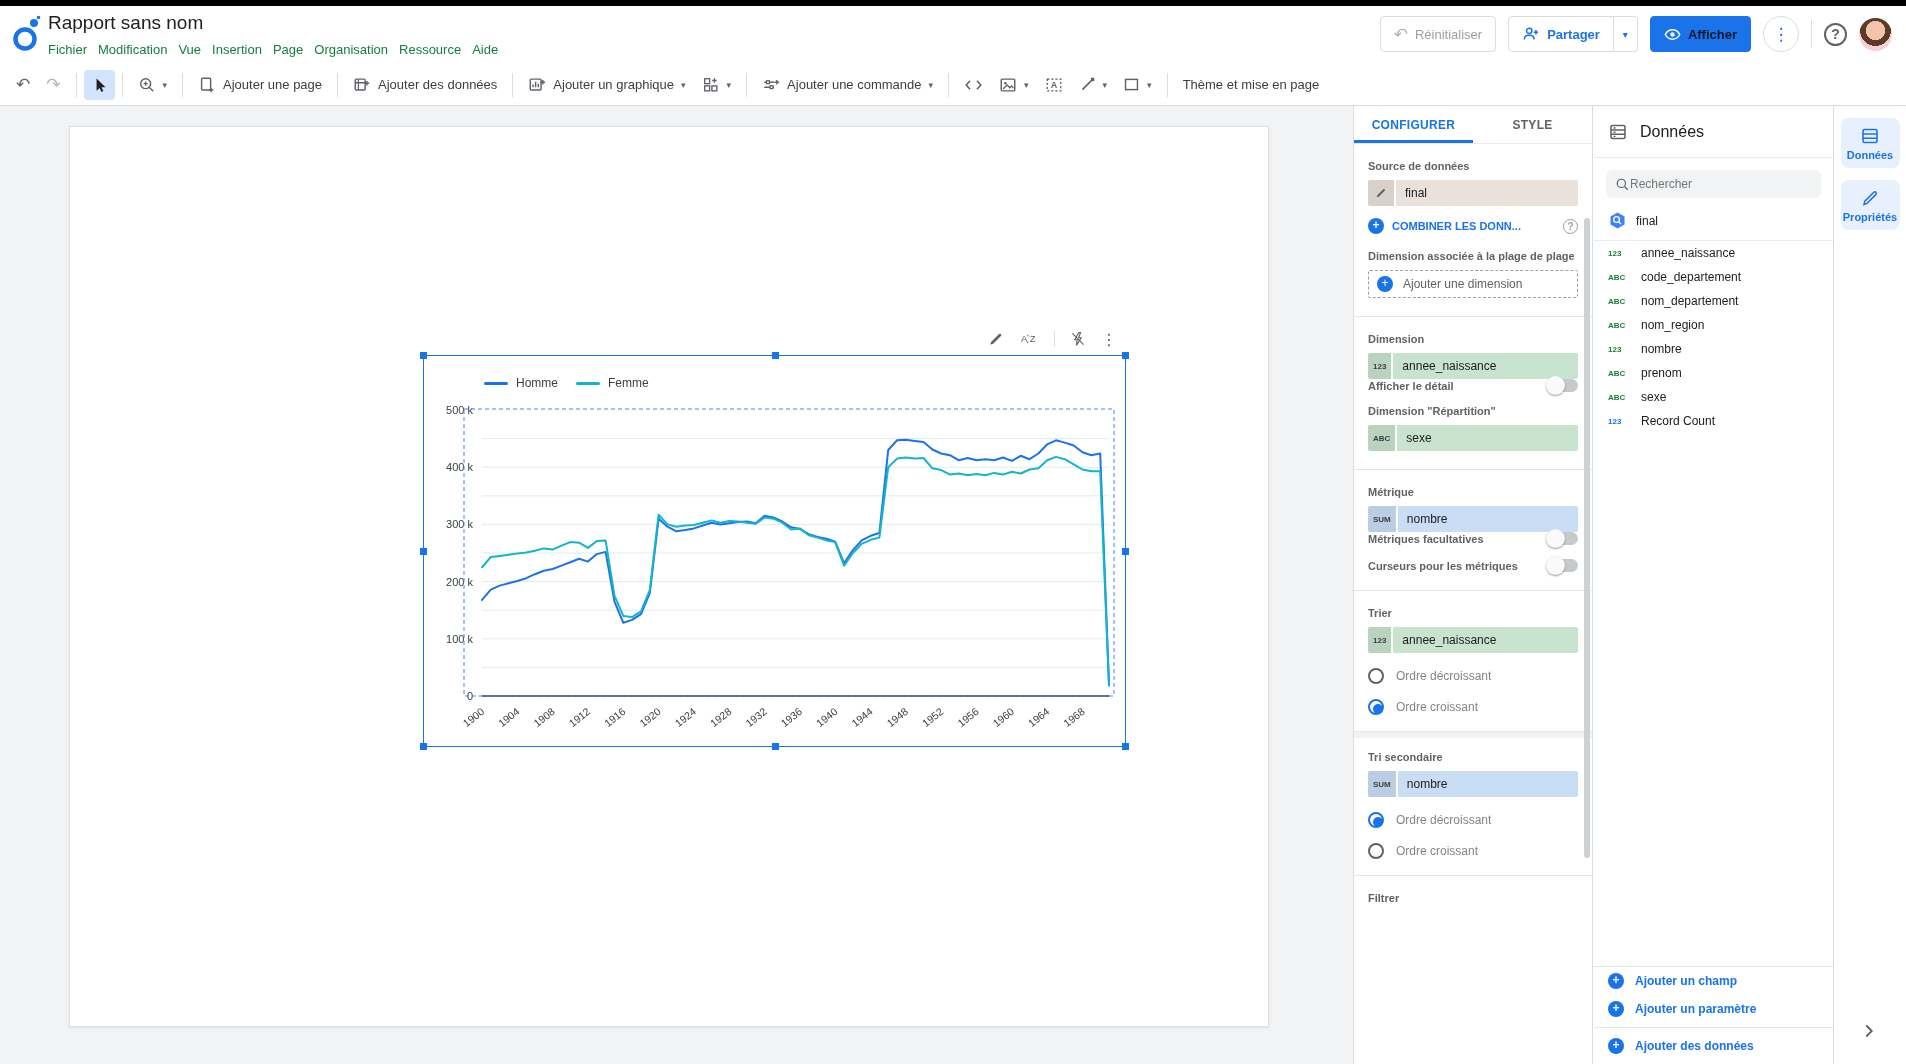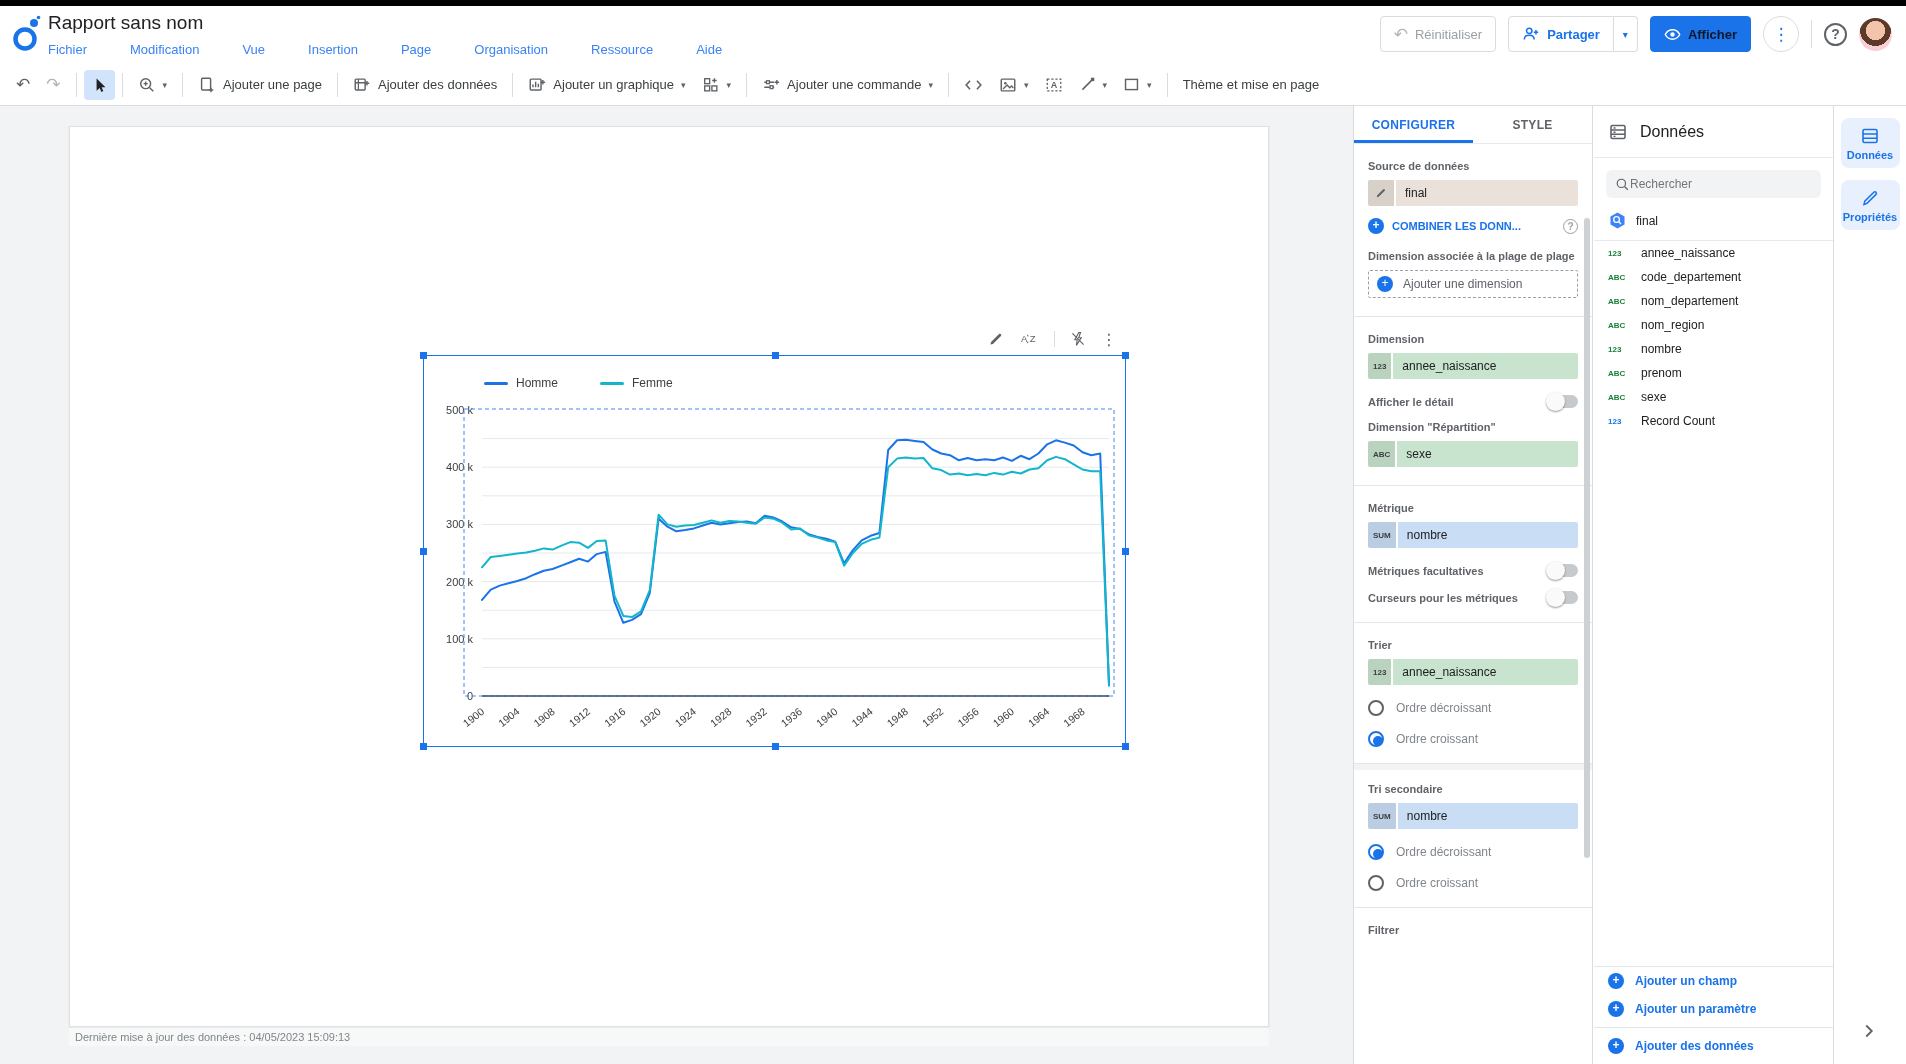--- a/index.html
+++ b/index.html
@@ -3,21 +3,21 @@
 <meta charset="utf-8">
 <style>
   *{margin:0;padding:0;box-sizing:border-box;}
   html,body{width:1906px;height:1064px;overflow:hidden;background:#fff;
     font-family:"Liberation Sans","DejaVu Sans",sans-serif;color:#202124;}
   
   #top-strip{position:absolute;left:0;top:0;width:1906px;height:6px;background:#000;}
   #header{position:absolute;left:0;top:6px;width:1906px;height:58px;background:#fff;}
   #logo{position:absolute;left:10px;top:8px;width:34px;height:40px;}
   #title{position:absolute;left:48px;top:6px;font-size:19px;color:#202124;}
-  #menus{position:absolute;left:48px;top:36px;display:flex;gap:43px;font-size:13px;color:#3b82f6;justify-content:space-between;}
+  #menus{position:absolute;left:48px;top:36px;display:flex;gap:11px;font-size:13px;color:#15803d;justify-content:space-between;}
   #menus span{cursor:default;}
   #header-actions{position:absolute;right:14px;top:10px;display:flex;align-items:center;gap:12px;}
   .hbtn{display:flex;align-items:center;gap:7px;font-size:13px;border-radius:4px;height:36px;padding:0 13px;border:1px solid #dadce0;background:#fff;}
   .hbtn.disabled{color:#9aa0a6;}
   .split{display:flex;align-items:stretch;}
   .split .main{border-radius:4px 0 0 4px;color:#1a73e8;font-weight:bold;}
   .split .caret-part{width:24px;border:1px solid #dadce0;border-left:none;border-radius:0 4px 4px 0;display:flex;align-items:center;justify-content:center;color:#1a73e8;font-size:10px;}
   .hbtn.primary{background:#1a73e8;border-color:#1a73e8;color:#0f172a;font-weight:bold;}
   .circle-btn{width:36px;height:36px;border:1px solid #dadce0;border-radius:50%;display:flex;align-items:center;justify-content:center;color:#1a73e8;font-size:17px;}
   .vdiv{width:1px;height:28px;background:#dadce0;}
@@ -38,21 +38,21 @@
   #page{position:absolute;left:69px;top:20px;width:1200px;height:901px;background:#fff;border:1px solid #e0e0e0;box-shadow:0 1px 2px rgba(0,0,0,.08);}
   #status-bar{position:absolute;left:69px;top:921px;width:1200px;height:19px;background:#f7f8f8;border-top:1px solid #e8eaed;font-size:11px;color:#80868b;display:flex;align-items:center;padding-left:6px;}
   
   #chart-sel{position:absolute;left:423px;top:249px;width:703px;height:392px;border:1px solid #1a73e8;background:#fff;}
   .handle{position:absolute;width:7px;height:7px;background:#1a73e8;}
   .h-nw{left:-4px;top:-4px;} .h-n{left:348px;top:-4px;} .h-ne{right:-4px;top:-4px;}
   .h-w{left:-4px;top:192px;} .h-e{right:-4px;top:192px;}
   .h-sw{left:-4px;bottom:-4px;} .h-s{left:348px;bottom:-4px;} .h-se{right:-4px;bottom:-4px;}
   #float-tb{position:absolute;top:-30px;right:8px;display:flex;align-items:center;gap:15px;height:26px;}
   #float-tb .fico{color:#5f6368;display:flex;align-items:center;}
-  #legend{position:absolute;left:60px;top:20px;display:flex;gap:42px;align-items:center;font-size:12px;color:#3c4043;}
+  #legend{position:absolute;left:60px;top:20px;display:flex;gap:18px;align-items:center;font-size:12px;color:#3c4043;}
   .sw{display:inline-block;width:24px;height:3px;border-radius:2px;margin-right:8px;vertical-align:middle;}
   
   #cfg{position:absolute;left:1353px;top:0;width:240px;height:958px;background:#fff;border-left:1px solid #dadce0;border-right:1px solid #dadce0;}
   #cfg-head{height:52px;display:flex;align-items:center;padding:0 10px;gap:10px;border-bottom:1px solid #e8eaed;}
   #cfg-chart-icon{width:42px;height:34px;border:1px solid #dadce0;border-radius:4px;display:flex;align-items:center;justify-content:center;background:#fff;}
   #cfg-title{font-size:16px;color:#202124;flex:1;}
   #cfg-tabs{height:38px;display:flex;border-bottom:1px solid #e8eaed;font-size:12px;font-weight:bold;letter-spacing:.3px;}
   .tab{flex:1;display:flex;align-items:center;justify-content:center;color:#5f6368;position:relative;}
   .tab.active{color:#1a73e8;}
   .tab.active:after{content:"";position:absolute;left:0;right:0;bottom:0;height:3px;background:#1a73e8;}
@@ -63,21 +63,21 @@
   .chip .val{display:flex;align-items:center;padding:0 9px;}
   .chip.green{background:#c8e4ce;}
   .chip.blue{background:#c9ddf5;}
   .chip.src{background:#e9e1da;}
   .link-row{display:flex;align-items:center;gap:8px;margin-top:12px;font-size:11px;font-weight:bold;color:#1a73e8;}
   .plus-circle{width:16px;height:16px;border-radius:50%;background:#1a73e8;color:#fff;font-size:12px;line-height:15px;text-align:center;flex:none;}
   .qmark{margin-left:auto;width:15px;height:15px;border:1.5px solid #9aa0a6;border-radius:50%;color:#9aa0a6;font-size:10px;display:flex;align-items:center;justify-content:center;font-weight:bold;}
   .dashed-chip{margin-top:8px;height:28px;border:1px dashed #9aa0a6;border-radius:2px;display:flex;align-items:center;gap:10px;padding:0 8px;font-size:12px;color:#5f6368;}
   .divider{height:1px;background:#e3e5e8;margin:18px -14px 0;}
   .band{height:7px;background:#f1f3f4;margin:16px -14px 0;border-top:1px solid #e3e5e8;}
-  .toggle-row{display:flex;align-items:center;margin-top:16px;font-size:11px;font-weight:bold;color:#5f6368;}
+  .toggle-row{display:flex;align-items:center;font-size:11px;font-weight:bold;color:#5f6368;}
   .toggle{margin-left:auto;width:30px;height:13px;background:#c6cacd;border-radius:7px;position:relative;}
   .toggle .knob{position:absolute;left:-2px;top:-3px;width:19px;height:19px;border-radius:50%;background:#fafafa;box-shadow:0 1px 2px rgba(0,0,0,.4);}
   .radio-row{display:flex;align-items:center;gap:12px;margin-top:15px;font-size:12px;color:#80868b;}
   .radio{width:16px;height:16px;border:2px solid #5f6368;border-radius:50%;flex:none;}
   .radio.on{border-color:#1a73e8;position:relative;}
   .radio.on:after{content:"";position:absolute;left:3px;top:3px;width:10px;height:10px;border-radius:50%;background:#1a73e8;}
   #cfg-scroll{position:absolute;right:2px;top:112px;width:6px;height:640px;background:#cdd1d4;border-radius:3px;}
   
   #dpanel{position:absolute;left:1594px;top:0;width:239px;height:958px;background:#fff;}
   #dp-head{height:52px;display:flex;align-items:center;gap:12px;padding:0 14px;border-bottom:1px solid #e8eaed;font-size:16px;}
@@ -332,23 +332,20 @@
       <div class="handle h-nw"></div>
       <div class="handle h-n"></div>
       <div class="handle h-ne"></div>
       <div class="handle h-w"></div>
       <div class="handle h-e"></div>
       <div class="handle h-sw"></div>
       <div class="handle h-s"></div>
       <div class="handle h-se"></div>
     </div>
 
-    <div id="status-bar">
-      <span>Dernière mise à jour des données : 04/05/2023 15:09:13</span>
-    </div>
   </div>
 
   <div id="cfg">
     <div id="cfg-tabs">
       <div class="tab active">CONFIGURER</div>
       <div class="tab">STYLE</div>
     </div>
     <div id="cfg-body">
       <div class="sec-label">Source de données</div>
       <div class="chip src">

